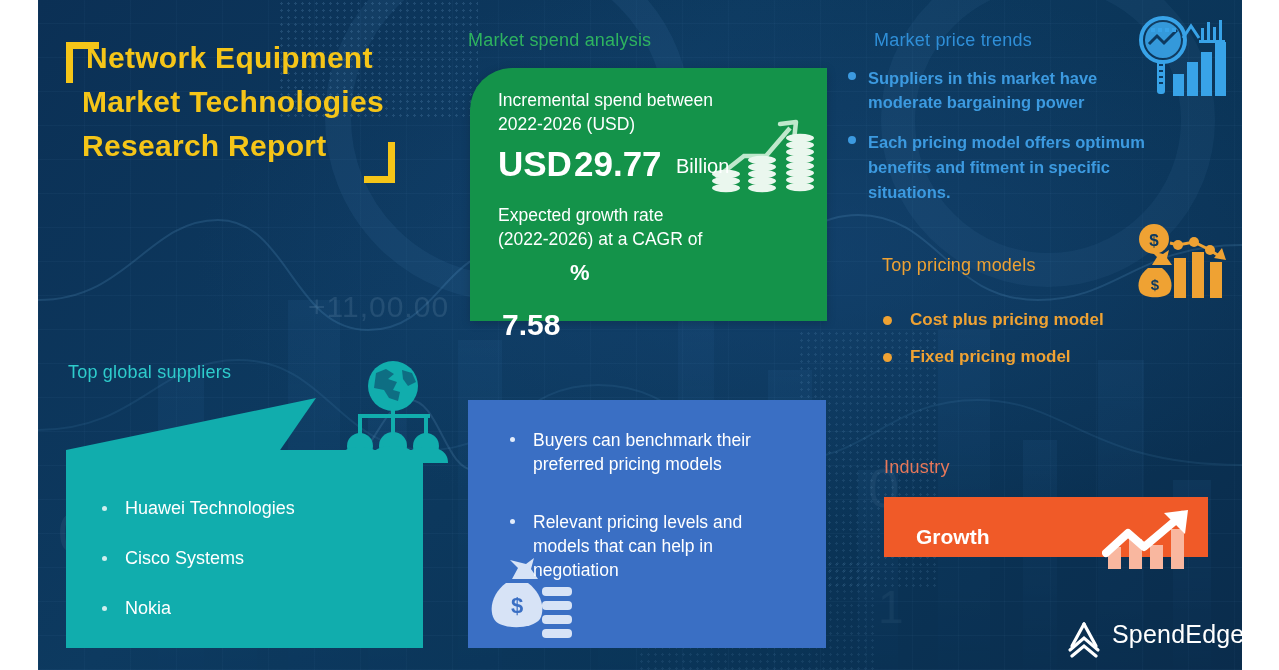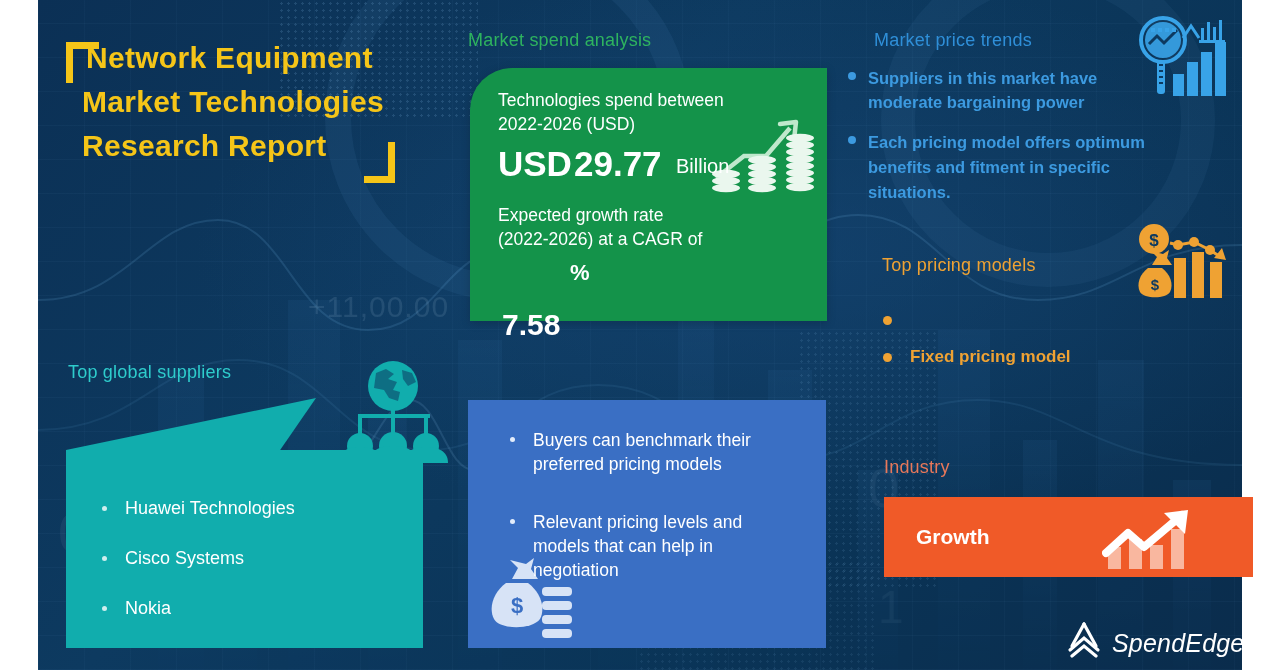--- a/index.html
+++ b/index.html
@@ -68,25 +68,25 @@
   #tealtail{position:absolute;left:0;top:0;}
   #tealwrap .li{position:absolute;display:flex;align-items:center;color:#ffffff;font-size:18px;}
   #tealwrap .li .d{width:5px;height:5px;border-radius:50%;background:#cfeeee;margin-right:18px;flex:none;}
 
   
   #bluebox{position:absolute;left:468px;top:400px;width:358px;height:248px;background:#3a6fc4;}
   #bluebox .li{position:absolute;display:flex;align-items:flex-start;color:#ffffff;font-size:17.5px;line-height:24px;}
   #bluebox .li .d{width:5px;height:5px;border-radius:50%;background:#e2ecfb;margin:9px 18px 0 0;flex:none;}
 
   
-  #orange{position:absolute;left:884px;top:497px;width:324px;height:80px;background:#f05a28;padding-left:45px;}
+  #orange{position:absolute;left:884px;top:497px;width:324px;height:60px;background:#f05a28;}
   #orange .lbl{position:absolute;left:32px;top:28px;color:#fff;font-size:21px;font-weight:bold;}
 
   
-  #logo{position:absolute;left:1064px;top:620px;display:flex;align-items:flex-end;font-style:italic;}
+  #logo{position:absolute;left:1064px;top:620px;display:flex;align-items:flex-start;}
   #logo .name{color:#fff;font-size:25px;letter-spacing:.2px;}
   #logo .tm{color:#fff;font-size:9px;vertical-align:super;margin-left:2px;}
 </style>
 </head>
 <body>
 
 <div id="stage">
 
   <div id="bg">
     <div class="bg-grid"></div>
@@ -152,21 +152,21 @@
           <ellipse cx="90" cy="47" rx="14" ry="4.2"></ellipse>
           <ellipse cx="90" cy="54" rx="14" ry="4.2"></ellipse>
         <ellipse cx="90" cy="61" rx="14" ry="4.2"></ellipse>
           <ellipse cx="90" cy="68" rx="14" ry="4.2"></ellipse>
           <ellipse cx="90" cy="75" rx="14" ry="4.2"></ellipse>
         <ellipse cx="90" cy="82" rx="14" ry="4.2"></ellipse>
           <ellipse cx="90" cy="89" rx="14" ry="4.2"></ellipse>
       </g>
     </svg>
 
-    <div class="txt" style="left:28px;top:20px;">Technologies spend between</div>
+    <div class="txt" style="left:28px;top:20px;">Incremental spend between</div>
     <div class="txt" style="left:28px;top:44px;">2022-2026 (USD)</div>
 
     <div class="big" style="left:28px;top:76px;font-size:35px;">USD</div>
     <div class="big" style="left:104px;top:76px;font-size:35px;">29.77</div>
     <div class="txt" style="left:206px;top:86px;font-size:20px;">Billion</div>
 
     <div class="txt" style="left:28px;top:135px;">Expected growth rate</div>
     <div class="txt" style="left:28px;top:159px;">(2022-2026) at a CAGR of</div>
 
     <div class="big" style="left:32px;top:192px;font-size:30px;margin-top:48px;">7.58</div>
@@ -227,20 +227,21 @@
       <path d="M14,46 c-8,6 -12,16 -8,24 c4,7 26,7 30,0 c4,-8 0,-18 -8,-24 z"></path>
       <text x="21" y="68" font-size="15" font-weight="bold" fill="#0d3a60" text-anchor="middle" font-family="Liberation Sans, sans-serif">$</text>
       <rect x="40" y="36" width="12" height="40"></rect>
       <rect x="58" y="30" width="12" height="46"></rect>
       <rect x="76" y="40" width="12" height="36"></rect>
     </g>
   </svg>
 
   <div class="bullet-row" style="left:883px;top:310px;">
     <div class="dot" style="width:9px;height:9px;background:#efa233;margin:6px 18px 0 0;"></div>
+    <div class="btext" style="color:#efa233;font-size:17px;">Cost plus pricing model</div>
   </div>
   <div class="bullet-row" style="left:883px;top:347px;">
     <div class="dot" style="width:9px;height:9px;background:#efa233;margin:6px 18px 0 0;"></div>
     <div class="btext" style="color:#efa233;font-size:17px;">Fixed pricing model</div>
   </div>
 
   <div class="head" style="left:68px;top:362px;color:#2ecccc;text-align:right;">Top global suppliers</div>
 
   <svg width="112" height="105" style="position:absolute;left:336px;top:358px;">
     <g fill="#11adad">

